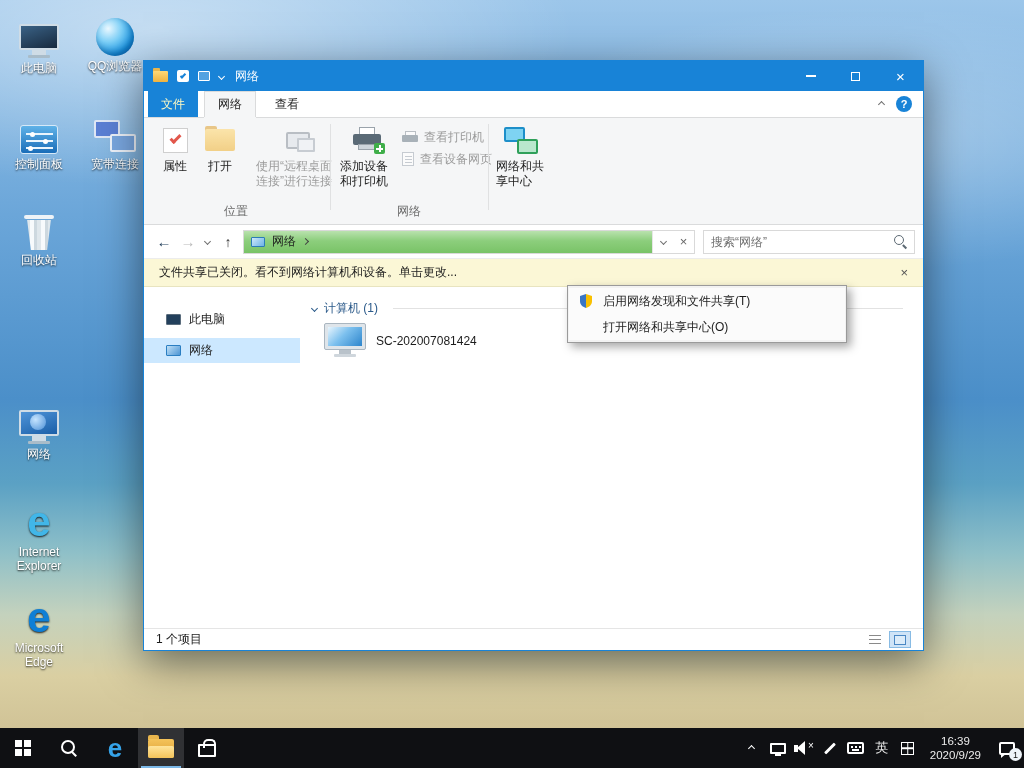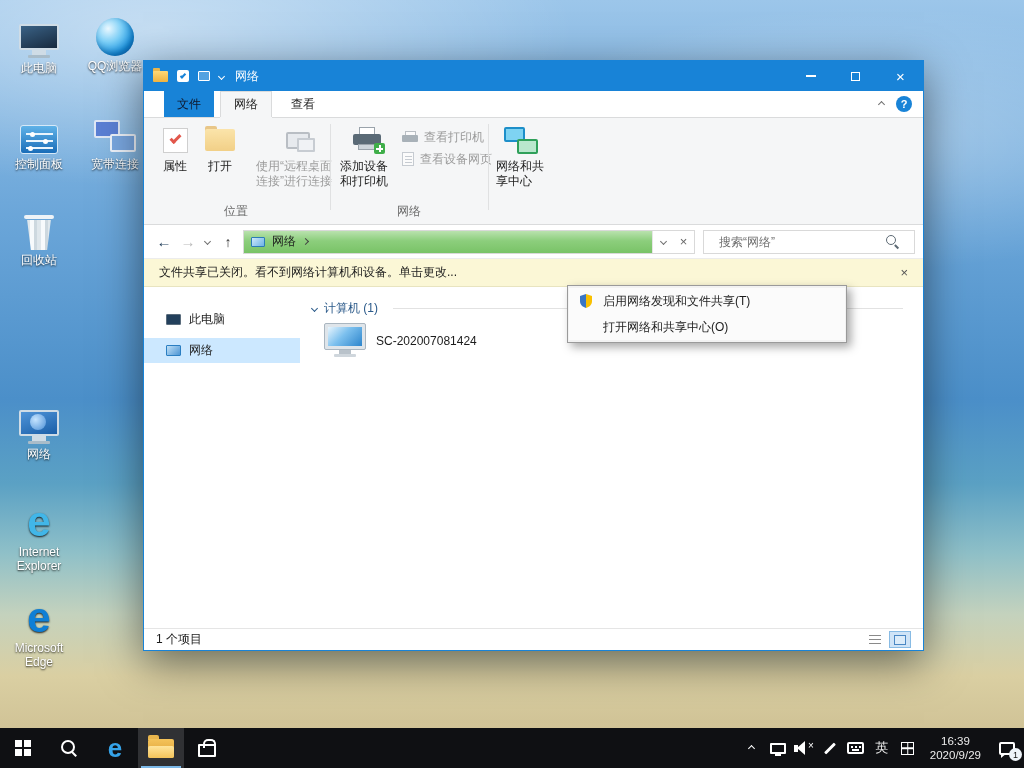--- a/index.html
+++ b/index.html
@@ -58,21 +58,21 @@
 .title-text{margin-left:11px}
 .cap{margin-left:auto;display:flex;height:100%}
 .cap>div{width:45px;display:flex;align-items:center;justify-content:center}
 .cap .min i{display:block;width:10px;height:1.5px;background:#fff}
 .cap .max i{display:block;width:9px;height:9px;border:1.5px solid #fff}
 .cap .close{font-size:15px}
 
 
 .tabrow{position:absolute;left:0;top:30px;right:0;height:26px;background:#fff;display:flex;align-items:stretch}
 .tab{display:flex;align-items:center;justify-content:center;padding:0 13px}
-.tab.file{background:#1883d7;color:#0f172a;margin-left:20px}
+.tab.file{background:#1883d7;color:#fef9c3;margin-left:4px}
 .tab.active{background:#f5f6f7;border:1px solid #dadbdc;border-bottom:none;margin-left:6px;position:relative;z-index:2;box-shadow:0 1px 0 0 #f5f6f7}
 .tab.plain{margin-left:6px}
 .tabrow-right{margin-left:auto;display:flex;align-items:center;gap:12px;padding-right:11px}
 .help-btn{width:16px;height:16px;border-radius:50%;background:#1883d7;color:#fff;font-size:11px;font-weight:bold;display:flex;align-items:center;justify-content:center}
 
 
 .ribbon{position:absolute;left:0;top:56px;right:0;height:108px;background:#f5f6f7;border-top:1px solid #dadbdc;border-bottom:1px solid #dadbdc}
 .rb-sep{position:absolute;top:6px;height:86px;width:1px;background:#e0e1e2}
 .rb-glabel{position:absolute;bottom:4px;font-size:12px;color:#696969;text-align:center}
 .rb-big{position:absolute;top:6px;display:flex;flex-direction:column;align-items:center;gap:3px;text-align:left;line-height:15px}
@@ -108,21 +108,21 @@
 .nav-arrow.fwd{color:#b9b9b9}
 .nav-arrow.up{font-size:14px;color:#333;width:26px}
 .addr-chev{width:15px;display:flex;justify-content:center}
 .bc-box{position:relative;height:24px;border:1px solid #d9d9d9;width:452px;margin-left:2px;background:#fff;display:flex;align-items:center}
 .bc-green{position:absolute;left:0;top:0;bottom:0;right:42px;background:linear-gradient(180deg,#b9e2ae,#8cce7c 45%,#79c367)}
 .bc-item{position:relative;z-index:1;display:flex;align-items:center;height:100%;padding:0 7px;gap:7px}
 .bc-mon{width:14px;height:10px;border:1.5px solid #2c7cb8;background:linear-gradient(135deg,#cfe9fb,#6cb2e4);border-radius:1px}
 .bc-controls{position:absolute;right:0;top:0;bottom:0;width:42px;display:flex;z-index:1;background:#fff}
 .bc-dd{width:21px;display:flex;align-items:center;justify-content:center;border-left:1px solid #e6e6e6}
 .bc-stop{width:21px;display:flex;align-items:center;justify-content:center;color:#666;font-size:13px}
-.search-box{height:24px;border:1px solid #d9d9d9;width:212px;margin-left:8px;display:flex;align-items:center;padding:0 15px;gap:6px}
+.search-box{height:24px;border:1px solid #d9d9d9;width:212px;margin-left:8px;display:flex;align-items:center;padding:0 7px;gap:6px}
 .search-box input{border:none;outline:none;flex:1;min-width:0;font-size:12px;color:#444;background:transparent;font-family:inherit}
 .search-box input::placeholder{color:#6f6f6f}
 .mag-sm{position:relative;width:13px;height:13px;flex:none}
 .mag-sm::before{content:"";position:absolute;left:0;top:0;width:8px;height:8px;border:1.5px solid #5d6a74;border-radius:50%}
 .mag-sm::after{content:"";position:absolute;left:8.5px;top:8.5px;width:5px;height:1.5px;background:#5d6a74;transform:rotate(45deg);transform-origin:left center}
 
 
 .infobar{position:absolute;left:0;top:198px;right:0;height:28px;background:#fbf7d6;border-bottom:1px solid #e8e4c0;display:flex;align-items:center;padding:0 15px}
 .infobar .close{margin-left:auto;color:#555;font-size:13px}
 

